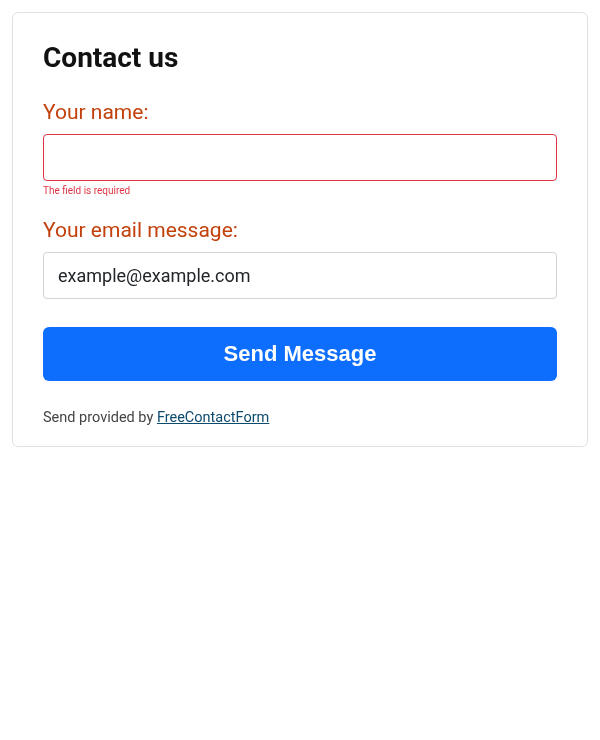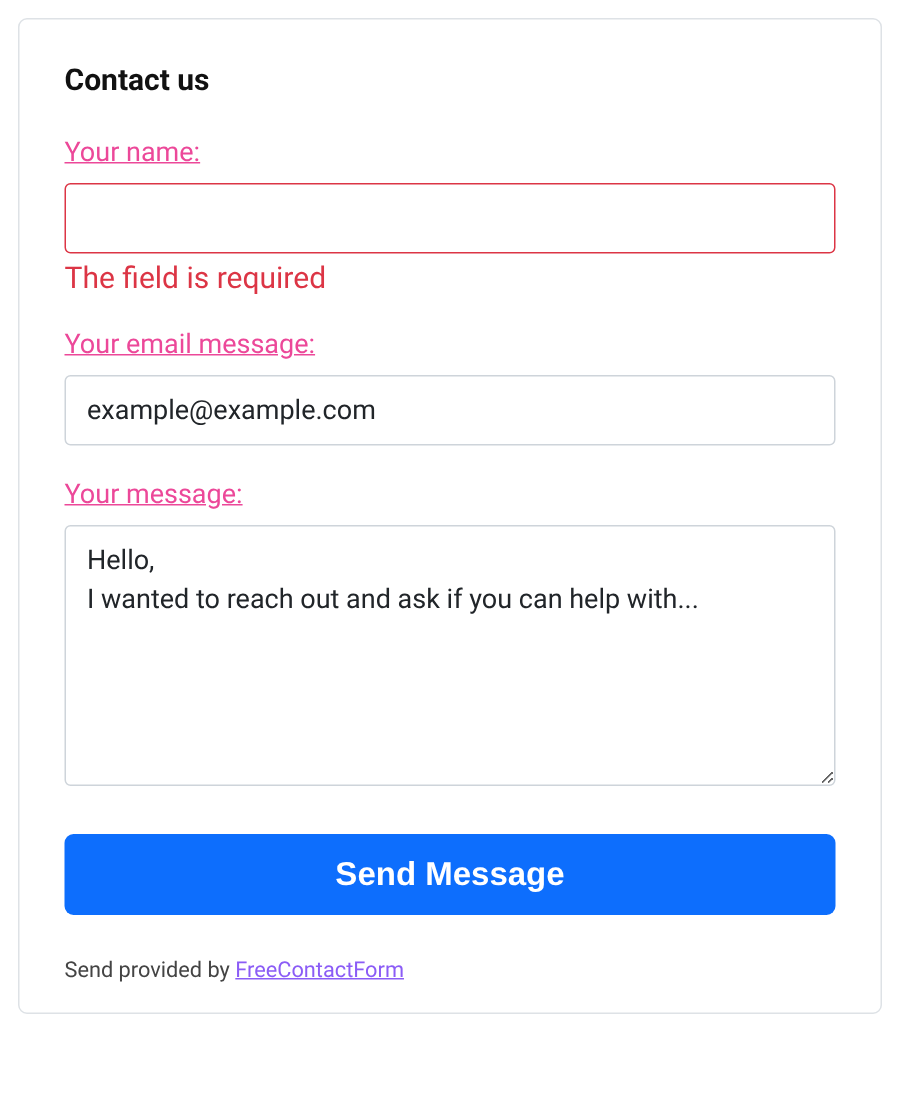--- a/index.html
+++ b/index.html
@@ -13,52 +13,51 @@
       padding: 12px;
     }
     .card {
       width: 576px;
       border: 1px solid #dee2e6;
       border-radius: 6px;
       padding: 28px 30px 20px 30px;
       background: #fff;
     }
     .card-title {
-      font-size: 20px;
+      font-size: 28px;
       font-weight: 700;
       color: #111;
       margin-bottom: 26px;
     }
     .form-group {
       margin-bottom: 22px;
     }
     .form-label {
       display: block;
-      font-size: 18px;
-      color: #ec4899;
+      font-size: 21px;
+      color: #c2410c;
       margin-bottom: 10px;
-      text-decoration: underline;
     }
     .form-control {
       width: 100%;
       padding: 10px 14px;
       font-size: 18px;
       color: #212529;
       border: 1px solid #ced4da;
       border-radius: 4px;
       background: #fff;
       font-family: inherit;
       line-height: 1.4;
     }
     .form-control.error {
       border-color: #dc3545;
     }
     .error-text {
       color: #dc3545;
-      font-size: 20px;
+      font-size: 10px;
       margin-top: 4px;
     }
     textarea.form-control {
       resize: both;
       min-height: 160px;
     }
     .btn-primary {
       width: 100%;
       background: #0d6efd;
       color: #fff;
@@ -69,45 +68,40 @@
       padding: 14px 16px;
       cursor: pointer;
       margin-top: 6px;
       margin-bottom: 28px;
     }
     .footer-note {
       font-size: 14.5px;
       color: #444;
     }
     .footer-note a {
-      color: #8b5cf6;
+      color: #0c4a6e;
       text-decoration: underline;
     }
   </style>
 </head>
 <body>
 
 <div class="card">
   <h2 class="card-title">Contact us</h2>
 
   <div class="form-group">
     <label class="form-label">Your name:</label>
     <input type="text" class="form-control error" value="" style="">
     <div class="error-text">The field is required</div>
   </div>
 
   <div class="form-group">
     <label class="form-label">Your email message:</label>
     <input type="text" class="form-control" value="example@example.com" style="">
   </div>
 
-  <div class="form-group">
-    <label class="form-label">Your message:</label>
-    <textarea class="form-control" rows="6" style="">Hello,
-I wanted to reach out and ask if you can help with...</textarea>
-  </div>
 
   <button class="btn-primary">Send Message</button>
 
   <div class="footer-note">
     <span>Send provided by </span><a href="#">FreeContactForm</a>
   </div>
 </div>
 
 </body></html>

